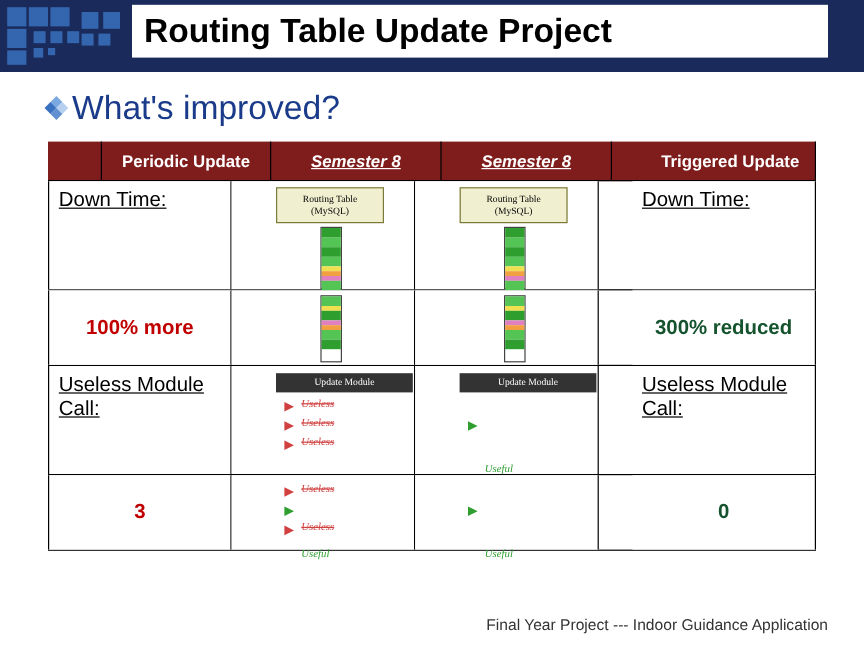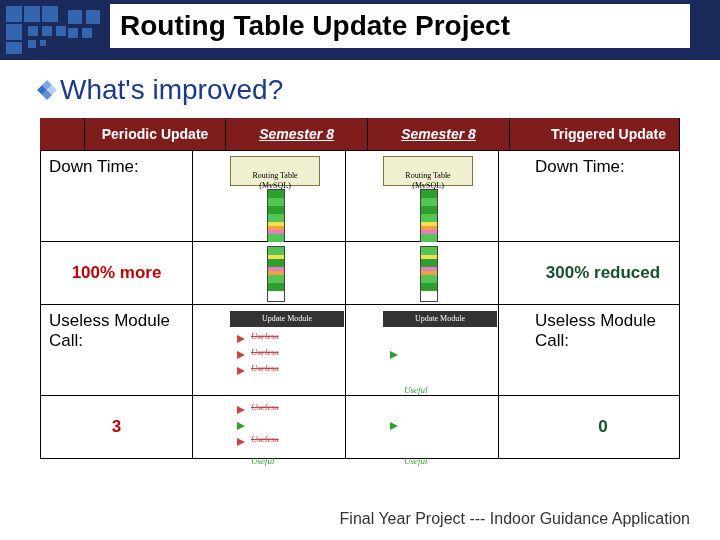--- a/index.html
+++ b/index.html
@@ -109,20 +109,21 @@
     text-decoration: underline;
   }
   .body-row .cell {
     background: #fff;
     font-size: 17px;
     text-align: left;
   }
   .body-row.tall .cell {
     height: 90px;
     position: relative;
+    text-decoration: underline;
   }
   .body-row.short .cell {
     height: 62px;
     position: relative;
   }
   .center-text {
     text-align: center !important;
     font-weight: bold;
     display: flex;
     align-items: center;
@@ -141,21 +142,21 @@
     position: absolute;
     left: 35px;
     top: 3px;
     width: 90px;
     height: 30px;
     border: 1px solid #7a7a3a;
     background: #f0f0d0;
     font-size: 8px;
     text-align: center;
     line-height: 10px;
-    padding-top: 14px;
+    padding-top: 4px;
     box-sizing: border-box;
     font-family: "Times New Roman", serif;
   }
   .bar-stack {
     position: absolute;
     left: 72px;
     top: 36px;
     width: 16px;
     height: 50px;
     border: 1px solid #444;
@@ -193,21 +194,21 @@
     border-top: 4px solid transparent;
     border-bottom: 4px solid transparent;
     border-left: 8px solid;
   }
   .tri-red { border-left-color: #d04040; }
   .tri-green { border-left-color: #2e9e2e; }
   .footer {
     position: absolute;
     right: 30px;
     bottom: 12px;
-    font-size: 16px;
+    font-size: 13px;
     color: #333;
   }
 </style>
 </head>
 <body>
 
 <div class="title-bar">
   <div class="decor">
     <span class="sq" style="left:2px;top:2px;width:16px;height:16px;"></span>
     <span class="sq" style="left:20px;top:2px;width:16px;height:16px;"></span>

